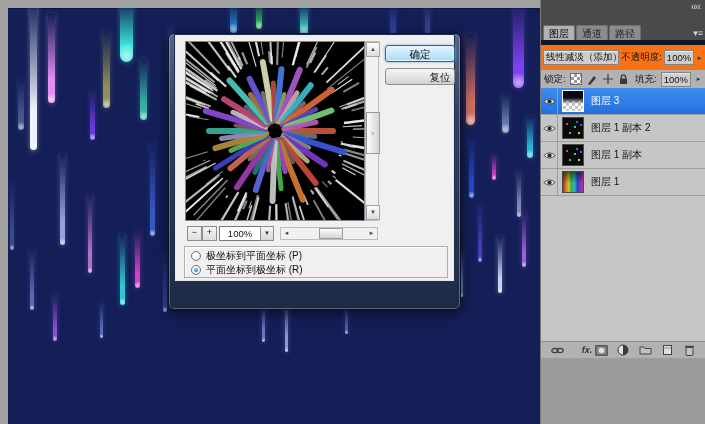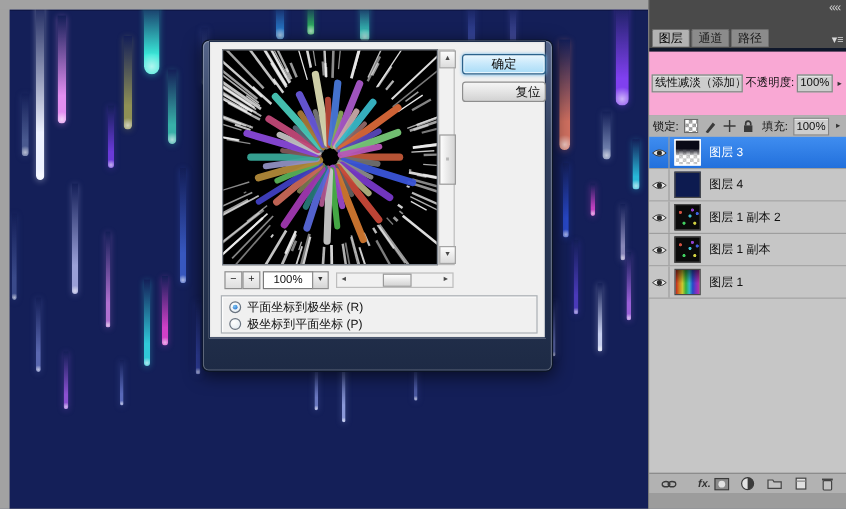--- a/index.html
+++ b/index.html
@@ -50,25 +50,25 @@
   .radio-dot{width:10px;height:10px;border-radius:50%;border:1px solid #6a7480;background:radial-gradient(circle at 35% 30%,#fff,#dfe8ef);box-sizing:border-box;position:relative;}
   .radio-dot.on::after{content:"";position:absolute;left:2px;top:2px;width:4px;height:4px;border-radius:50%;background:radial-gradient(circle at 35% 30%,#7ec4ef,#1a66cc);}
   .dlg-buttons{position:absolute;left:210px;top:10px;width:70px;}
   .btn{display:block;width:70px;height:17px;margin-bottom:6px;font-size:10.5px;color:#111;text-align:center;line-height:16px;border-radius:3px;box-sizing:border-box;}
   .btn.ok{background:linear-gradient(#eaf6fd,#c9e9fb 45%,#a9dcf7);border:1px solid #2c628b;box-shadow:0 0 3px #6ab5e8, inset 0 0 0 1px #e6f5fd;}
   .btn.reset{background:linear-gradient(#f5f5f5,#e6e6e6 45%,#d2d2d2);border:1px solid #8e8e8e;padding-left:40px;}
   
   .panel{position:absolute;left:540px;top:0;width:165px;height:424px;border-left:1px solid #7a7a7a;box-sizing:border-box;}
   .panel-head{height:40px;background:#4a4a4a;position:relative;}
   .collapse{position:absolute;top:2px;right:5px;font-size:10px;color:#cfcfcf;letter-spacing:-1px;line-height:10px;}
-  .tab-row{position:absolute;left:0;bottom:0;height:16px;width:100%;display:flex;align-items:flex-start;padding-left:2px;box-sizing:border-box;}
+  .tab-row{position:absolute;left:0;bottom:0;height:16px;width:100%;display:flex;align-items:center;padding-left:2px;box-sizing:border-box;}
   .tab{height:15px;padding:0 5px;font-size:10px;line-height:15px;margin-right:1px;border-radius:2px 2px 0 0;background:#8b8b8b;color:#1c1c1c;border:1px solid #6e6e6e;border-bottom:none;box-sizing:border-box;}
   .tab.active{background:#b2b2b2;color:#000;}
   .panel-menu{position:absolute;right:2px;bottom:2px;font-size:9px;color:#d8d8d8;}
-  .blend-row{height:19px;background:#f9a8d4;display:flex;align-items:center;padding:17px 2px;gap:2px;border-top:3px solid #0f172a;}
+  .blend-row{height:19px;background:#f97316;display:flex;align-items:center;padding:3px 2px;gap:2px;border-top:5px solid #0f172a;}
   .blend-select{width:78px;height:15px;background:#cdcdcd;border:1px solid #858585;box-shadow:inset 0 1px 0 #e8e8e8;display:flex;align-items:center;font-size:9.5px;color:#111;padding:0 2px;box-sizing:border-box;white-space:nowrap;overflow:hidden;}
   .mini-label{font-size:9.5px;color:#111;white-space:nowrap;}
   .mini-field{height:15px;background:#cdcdcd;border:1px solid #858585;box-shadow:inset 0 1px 0 #e8e8e8;font-size:9.5px;color:#111;line-height:13px;padding:0 2px;box-sizing:border-box;display:flex;align-items:center;}
   .spin{font-size:7px;color:#333;width:7px;text-align:center;}
   .lock-row{height:18px;background:#b2b2b2;display:flex;align-items:center;padding:0 3px;gap:4px;}
   .lock-icons{display:flex;align-items:center;gap:4px;}
   .checker-sm{width:10px;height:10px;border:1px solid #6a6a6a;background:#fff;background-image:linear-gradient(45deg,#9a9a9a 25%,transparent 25%,transparent 75%,#9a9a9a 75%),linear-gradient(45deg,#9a9a9a 25%,transparent 25%,transparent 75%,#9a9a9a 75%);background-size:6px 6px;background-position:0 0,3px 3px;}
   .layer-list{background:#c6c6c6;}
   .layer-row{height:27px;display:flex;align-items:center;border-bottom:1px solid #9e9e9e;box-sizing:border-box;background:#c6c6c6;}
   .layer-row.selected{background:linear-gradient(#3f8df0,#2270dc);}
@@ -321,26 +321,26 @@
       <div class="zoom-val">100%</div>
       <div class="zoom-drop">▼</div>
       <div class="hscroll">
         <div class="arr left">◄</div>
         <div class="hthumb"></div>
         <div class="arr right">►</div>
       </div>
     </div>
     <div class="radio-box">
         <div class="radio-line">
+          <div class="radio-dot"></div>
+          <span>极坐标到平面坐标 (P)</span>
+        </div>
+        <div class="radio-line">
           <div class="radio-dot on"></div>
           <span>平面坐标到极坐标 (R)</span>
-        </div>
-        <div class="radio-line">
-          <div class="radio-dot"></div>
-          <span>极坐标到平面坐标 (P)</span>
         </div>
       </div>
     <div class="dlg-buttons">
       <div class="btn ok">确定</div>
       <div class="btn reset">复位</div>
     </div>
   </div>
 </div>
 
 <div class="panel">
@@ -396,50 +396,40 @@
         <div class="thumb transparent-dark"></div>
         <span class="lname">图层 3</span>
       </div>
       <div class="layer-row">
         <div class="eye-cell">
           <svg width="13" height="9" viewBox="0 0 16 10">
             <path d="M1 5 Q8 -1.5 15 5 Q8 11.5 1 5 Z" fill="#e9e9e9" stroke="#3a3a3a"></path>
             <circle cx="8" cy="5" r="2.6" fill="#2a2a2a"></circle>
           </svg>
         </div>
-        <div class="thumb navy"></div>
-        <span class="lname">图层 4</span>
+        <div class="thumb speckled"></div>
+        <span class="lname">图层 1 副本 2</span>
       </div>
       <div class="layer-row">
         <div class="eye-cell">
           <svg width="13" height="9" viewBox="0 0 16 10">
             <path d="M1 5 Q8 -1.5 15 5 Q8 11.5 1 5 Z" fill="#e9e9e9" stroke="#3a3a3a"></path>
             <circle cx="8" cy="5" r="2.6" fill="#2a2a2a"></circle>
           </svg>
         </div>
         <div class="thumb speckled"></div>
-        <span class="lname">图层 1 副本 2</span>
+        <span class="lname">图层 1 副本</span>
       </div>
       <div class="layer-row">
         <div class="eye-cell">
           <svg width="13" height="9" viewBox="0 0 16 10">
             <path d="M1 5 Q8 -1.5 15 5 Q8 11.5 1 5 Z" fill="#e9e9e9" stroke="#3a3a3a"></path>
             <circle cx="8" cy="5" r="2.6" fill="#2a2a2a"></circle>
           </svg>
         </div>
-        <div class="thumb speckled"></div>
-        <span class="lname">图层 1 副本</span>
-      </div>
-      <div class="layer-row">
-        <div class="eye-cell">
-          <svg width="13" height="9" viewBox="0 0 16 10">
-            <path d="M1 5 Q8 -1.5 15 5 Q8 11.5 1 5 Z" fill="#e9e9e9" stroke="#3a3a3a"></path>
-            <circle cx="8" cy="5" r="2.6" fill="#2a2a2a"></circle>
-          </svg>
-        </div>
         <div class="thumb rainbow"></div>
         <span class="lname">图层 1</span>
       </div>
     </div>
   <div class="panel-empty"></div>
   <div class="panel-bar">
     <div class="pbi">
         <svg width="13" height="9" viewBox="0 0 13 9">
           <ellipse cx="4" cy="4.5" rx="3.2" ry="2.2" fill="none" stroke="#3a3a3a" stroke-width="1.2"></ellipse>
           <ellipse cx="9" cy="4.5" rx="3.2" ry="2.2" fill="none" stroke="#3a3a3a" stroke-width="1.2"></ellipse>

